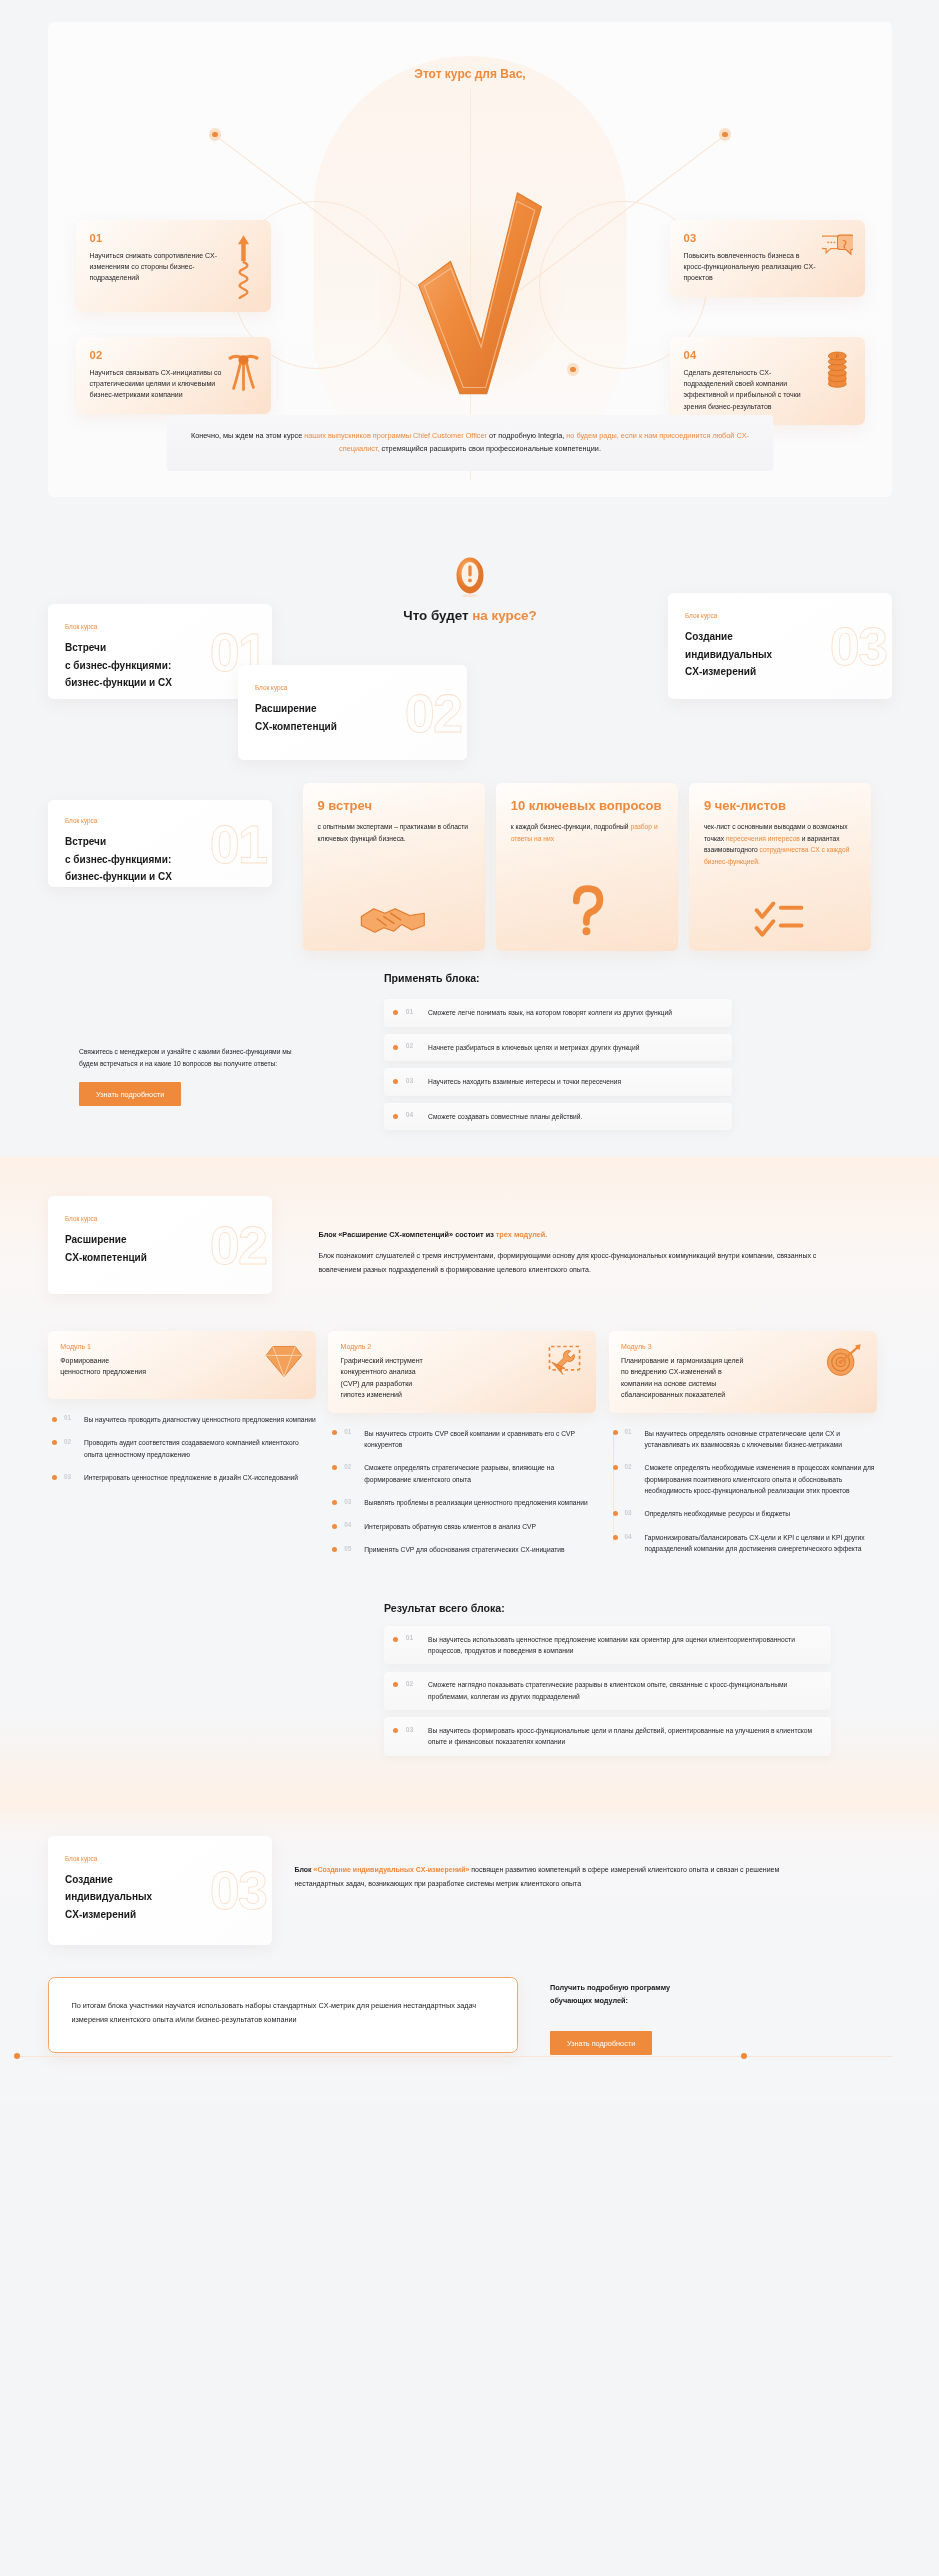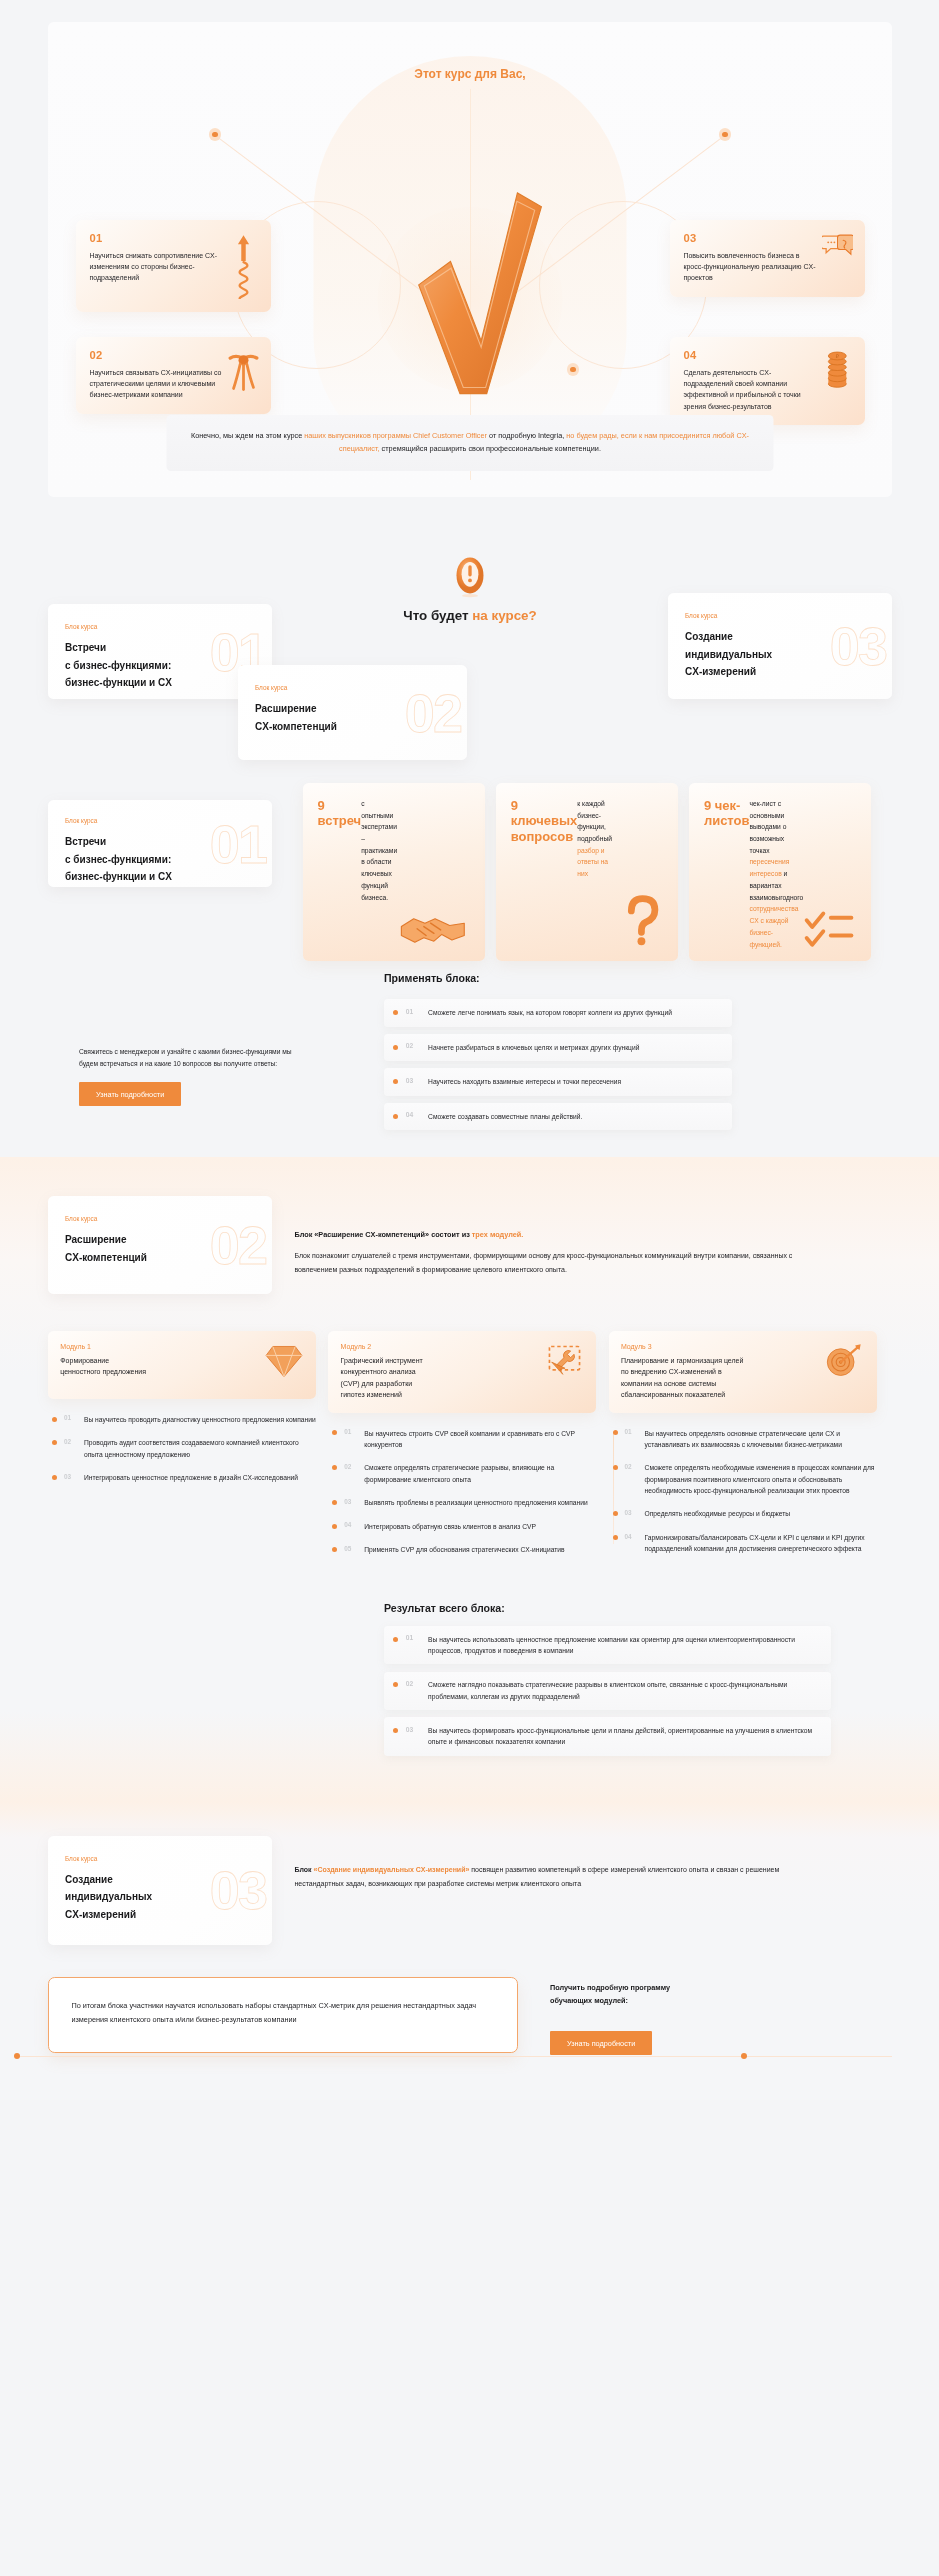--- a/index.html
+++ b/index.html
@@ -186,21 +186,21 @@
 
   .stat-cards { position: absolute; left: 255px; top: 0; display: flex; gap: 11.2px; }
   .statcard {
     width: 182px;
     min-height: 168px;
     border-radius: 5.6px;
     background: linear-gradient(170deg,#fffdfb 0%,#fdf0e4 45%,#fce2cd 100%);
     padding: 14.5px 14.5px 11.2px;
     position: relative;
     box-shadow: 0 5.6px 14.5px rgba(200,160,120,.10);
-    display: flex; flex-direction: row;
+    display: flex; flex-direction: column;
   }
   .statcard .title {
     font-size: 13px; font-weight: 800; color: #ef8a3c; line-height: 1.18; margin-bottom: 7.8px;
   }
   .statcard .desc { font-size: 6.7px; line-height: 1.75; color: #222226; }
   .statcard .desc .hl { color: #ef8a3c; }
   .statcard .icon { margin-top: auto; align-self: center; padding-top: 7.8px; }
 
   
   .res-wrap { position: relative; margin-top: 21px; padding-bottom: 39px; min-height: 185px; }
@@ -243,21 +243,21 @@
   
   .s4 {
     position: relative;
     background: linear-gradient(180deg,#fdf1e7 0%,#fbf7f5 16%,#f5f6f8 34%, #f5f6f8 86%, #fdf1e7 100%);
     padding: 39px 0 39px;
   }
   .s4-inner { width: 844px; margin: 0 auto; position: relative; }
 
   .intro-row { display: flex; gap: 22.4px; align-items: flex-start; }
   #b02b { width: 224px; height: 98px; padding: 19px 17px; flex: 0 0 224px; }
-  .intro-txt { flex: 1; padding-top: 34px; }
+  .intro-txt { flex: 1; padding-top: 34px; margin-left: 24px; }
   .intro-txt .lead { font-size: 7.3px; font-weight: 700; margin-bottom: 10px; color: #19191b; }
   .intro-txt .lead .hl { color: #ef8a3c; }
   .intro-txt .para { font-size: 7px; line-height: 1.95; color: #222226; max-width: 520px; }
 
   .modules { display: flex; gap: 12.3px; margin-top: 37px; }
   .module { width: 268px; }
   .module-head {
     border-radius: 5.6px;
     background: linear-gradient(150deg,#fffdfb 0%,#fdf0e5 55%,#fbe0ca 100%);
     padding: 11.2px 12.3px 12.3px;
@@ -512,21 +512,21 @@
             </div>
             <div class="icon">
               <svg width="73" height="44" viewBox="0 0 130 78">
                 <path d="M6 40 l22 -14 l20 8 l18 -8 l26 12 l26 -4 l0 22 l-22 8 l-18 -10 l-14 12 l-18 -6 l-16 8 l-24 -12 z" fill="#f6a866" stroke="#e1792b" stroke-width="2" stroke-linejoin="round"></path>
                 <path d="M46 40 l18 12 M58 34 l18 12 M34 44 l16 12" stroke="#e1792b" stroke-width="2.5" stroke-linecap="round" fill="none"></path>
               </svg>
             </div>
           </div>
 
           <div class="statcard">
-            <div class="title">9 ключевых вопросов</div>
+            <div class="title">10 ключевых вопросов</div>
             <div class="desc">
               <span>к каждой бизнес-функции, подробный </span><span class="hl">разбор и ответы на них</span>
             </div>
             <div class="icon">
               <svg width="44" height="54" viewBox="0 0 78 96">
                 <path d="M20 30 q0 -22 20 -22 q22 0 22 20 q0 16 -16 22 q-8 4 -8 14 v4" fill="none" stroke="#ef8a3c" stroke-width="12" stroke-linecap="round"></path>
                 <circle cx="38" cy="84" r="7" fill="#ef8a3c"></circle>
               </svg>
             </div>
           </div>

